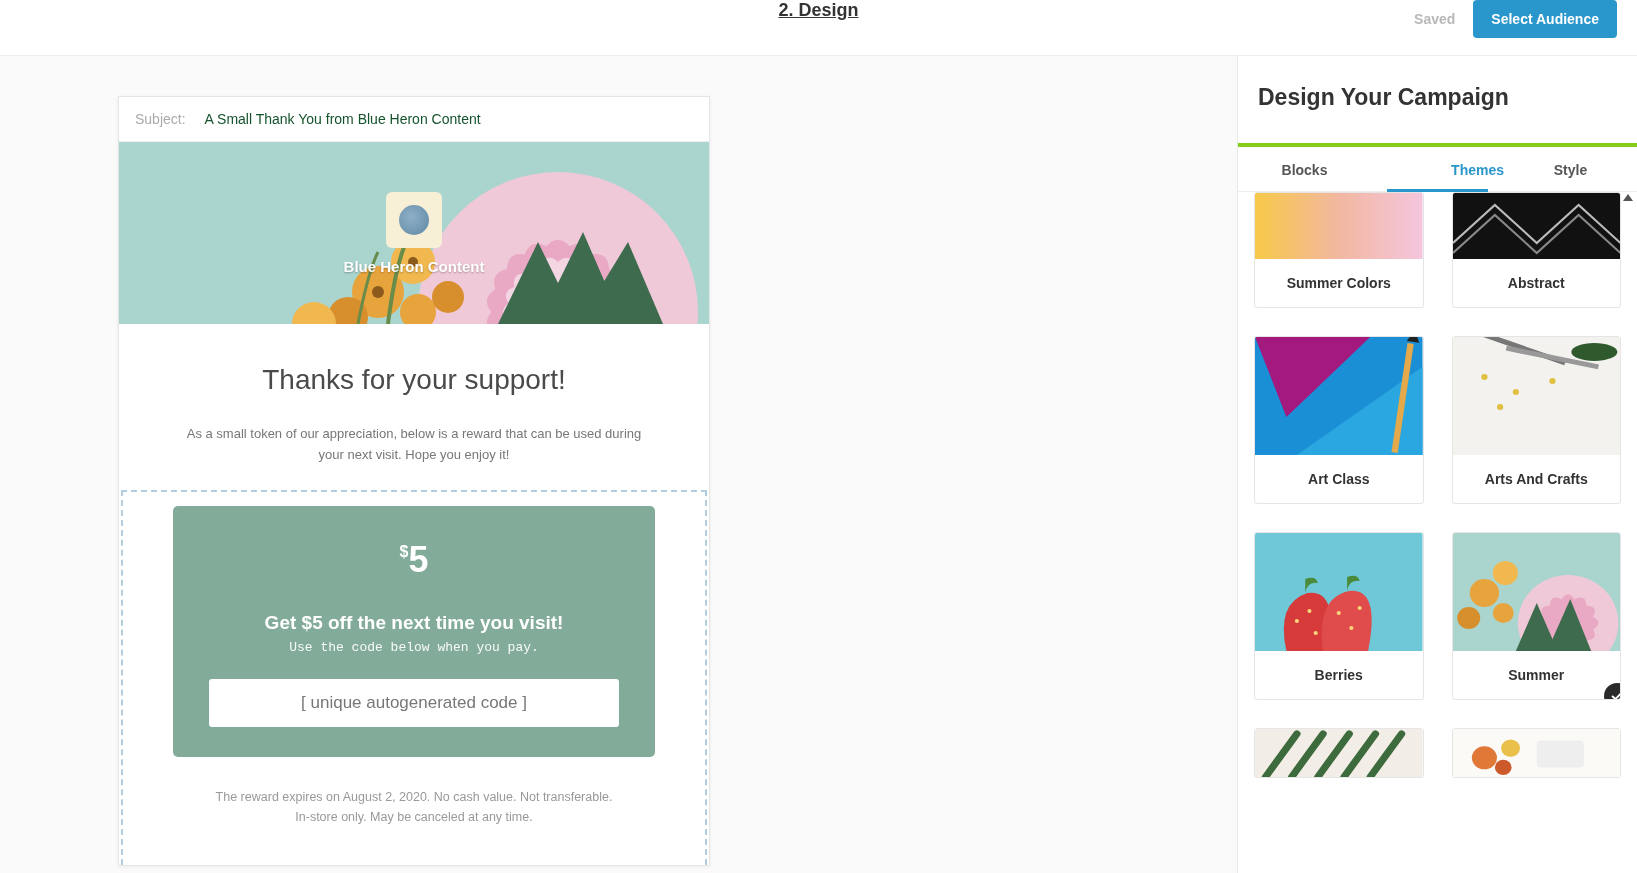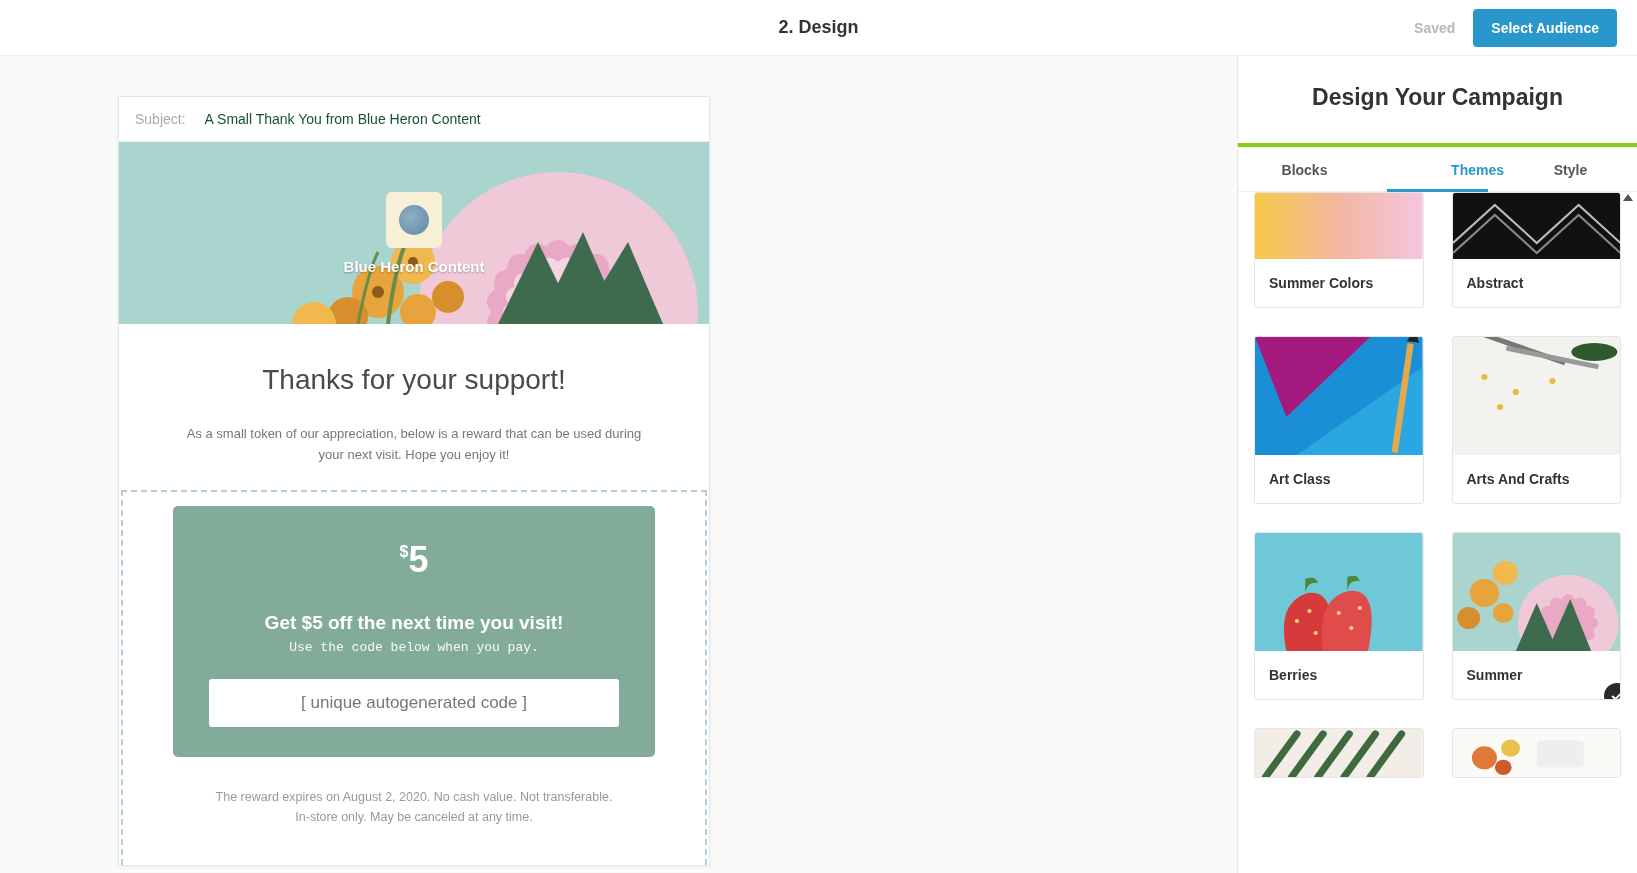--- a/index.html
+++ b/index.html
@@ -5,25 +5,26 @@
   * { box-sizing: border-box; margin: 0; padding: 0; }
   body {
     font-family: -apple-system, BlinkMacSystemFont, "Segoe UI", Helvetica, Arial, sans-serif;
     background: #fff;
     color: #3a3a3a;
     overflow: hidden;
   }
   .topbar {
     height: 56px;
     display: flex;
-    align-items: center;
+    align-items: flex-start;
     justify-content: center;
     position: relative;
     border-bottom: 1px solid #eee;
     background: #fff;
+    text-decoration: underline;
   }
   .topbar .step-title {
     font-size: 18px;
     font-weight: 600;
     color: #333;
   }
   .topbar .right-controls {
     position: absolute;
     right: 20px;
     display: flex;
@@ -186,21 +187,20 @@
 
   
   .sidebar {
     width: 400px;
     border-left: 1px solid #e7e7e7;
     background: #fff;
     display: flex;
     flex-direction: column;
   }
   .sidebar-title {
-    text-align: center;
     font-size: 23px;
     font-weight: 600;
     color: #333;
     padding: 28px 20px 32px;
   }
   .tabs {
     display: flex;
     border-top: 4px solid #84cc16;
     border-bottom: 1px solid #eee;
   }
@@ -223,20 +223,21 @@
     position: absolute;
     left: 16px; right: 16px; bottom: -1px;
     height: 3px;
     background: #2996cc;
   }
   .theme-grid-wrap {
     overflow-y: auto;
     position: relative;
     flex: 1;
     padding: 0 16px 16px;
+    text-align: center;
   }
   .theme-grid {
     display: grid;
     grid-template-columns: 1fr 1fr;
     gap: 28px 28px;
   }
   .theme-card {
     border: 1px solid #e5e5e5;
     border-radius: 3px;
     overflow: hidden;

